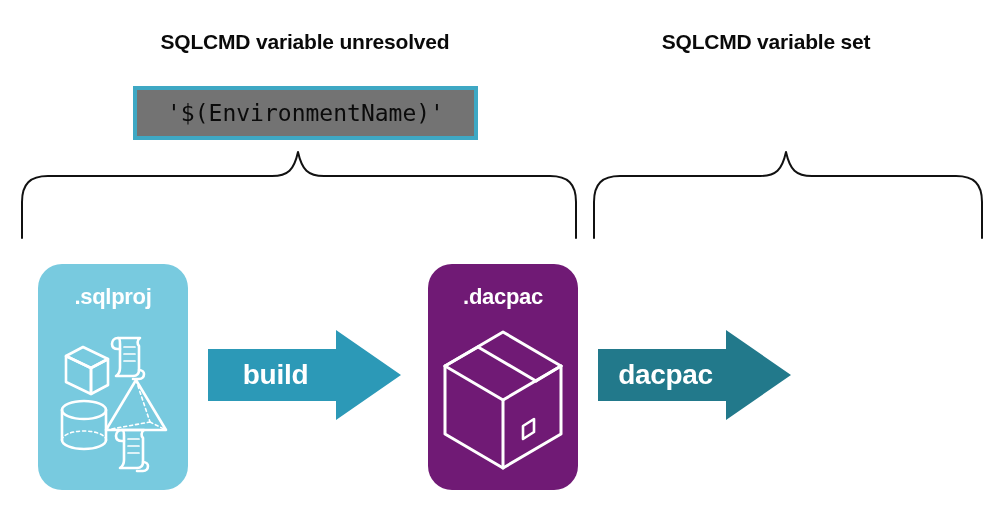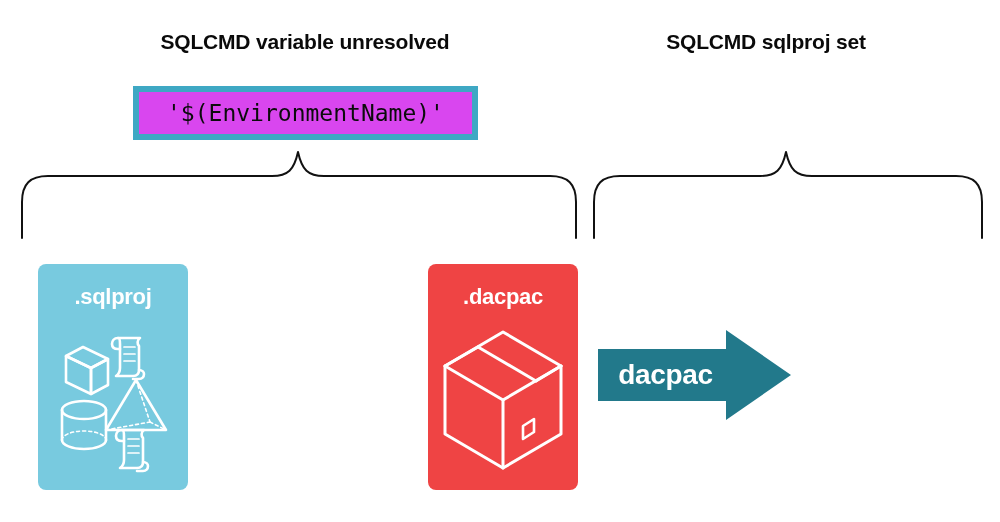--- a/index.html
+++ b/index.html
@@ -32,22 +32,22 @@
     white-space: nowrap;
     line-height: 1;
   }
   #heading-left  { left: 60px;  top: 31px; width: 490px; }
   #heading-right { left: 600px; top: 31px; width: 332px; }
 
   
   .var-box {
     position: absolute;
     box-sizing: border-box;
-    background: #d946ef;
-    border: 6px solid #eab308;
+    background: #737373;
+    border: 4px solid #eab308;
     display: flex;
     align-items: center;
     justify-content: center;
   }
   .var-box .code {
     font-family: "DejaVu Sans Mono", "Liberation Mono", monospace;
     font-size: 23px;
     color: #0b0b0b;
     letter-spacing: 0px;
     white-space: nowrap;
@@ -59,21 +59,21 @@
   .brace-svg {
     position: absolute;
     overflow: visible;
   }
   #brace-left  { left: 20px;  top: 150px; }
   #brace-right { left: 592px; top: 150px; }
 
   
   .stage {
     position: absolute;
-    border-radius: 8px;
+    border-radius: 24px;
     top: 264px;
     width: 150px;
     height: 226px;
   }
   .stage-label {
     position: absolute;
     top: 22px;
     left: 0;
     width: 100%;
     text-align: center;
@@ -122,21 +122,21 @@
     pointer-events: none;
   }
 </style>
 </head>
 <body>
 
 <div id="canvas">
 
   <div class="heading" id="heading-left">SQLCMD variable unresolved</div>
 
-  <div class="heading" id="heading-right">SQLCMD sqlproj set</div>
+  <div class="heading" id="heading-right">SQLCMD variable set</div>
 
   <div class="var-box" id="var-box-left" style="border-color: rgb(62, 168, 196);">
     <span class="code">'$(EnvironmentName)'</span>
   </div>
 
 
   <svg class="brace-svg" id="brace-left" width="560" height="90" viewBox="0 0 560 90">
     <path d="M 2,88
              L 2,52
              C 2,34 10,26 28,26
@@ -207,22 +207,28 @@
                    C86,115 86,112 84,112 Z"></path>
           <path d="M105,144 C108,144 110,146 110,148 C110,151 108,153 105,153 L99,153"></path>
           <path d="M90,121 L101,121" stroke-width="1.7"></path>
           <path d="M90,128 L101,128" stroke-width="1.7"></path>
           <path d="M90,135 L101,135" stroke-width="1.7"></path>
         </g>
       </g>
     </svg>
   </div>
 
-
-  <div class="stage" id="stage-dacpac" style="background: #ef4444;">
+  <div class="arrow-wrap" id="arrow-build">
+    <svg width="195" height="90" viewBox="0 0 195 90">
+      <polygon points="0,19 128,19 128,0 193,45 128,90 128,71 0,71" fill="#2C99B7"></polygon>
+    </svg>
+    <div class="arrow-label">build</div>
+  </div>
+
+  <div class="stage" id="stage-dacpac" style="background: #701a75;">
     <div class="stage-label">.dacpac</div>
     <svg class="stage-art" viewBox="0 0 150 168">
       <g fill="none" stroke="#ffffff" stroke-width="3" stroke-linejoin="round" stroke-linecap="round">
 
         <path d="M75,14 L133,48 L133,116 L75,150 L17,116 L17,48 Z"></path>
 
         <path d="M17,48 L75,82 L75,150"></path>
 
         <path d="M133,48 L75,82"></path>
 

